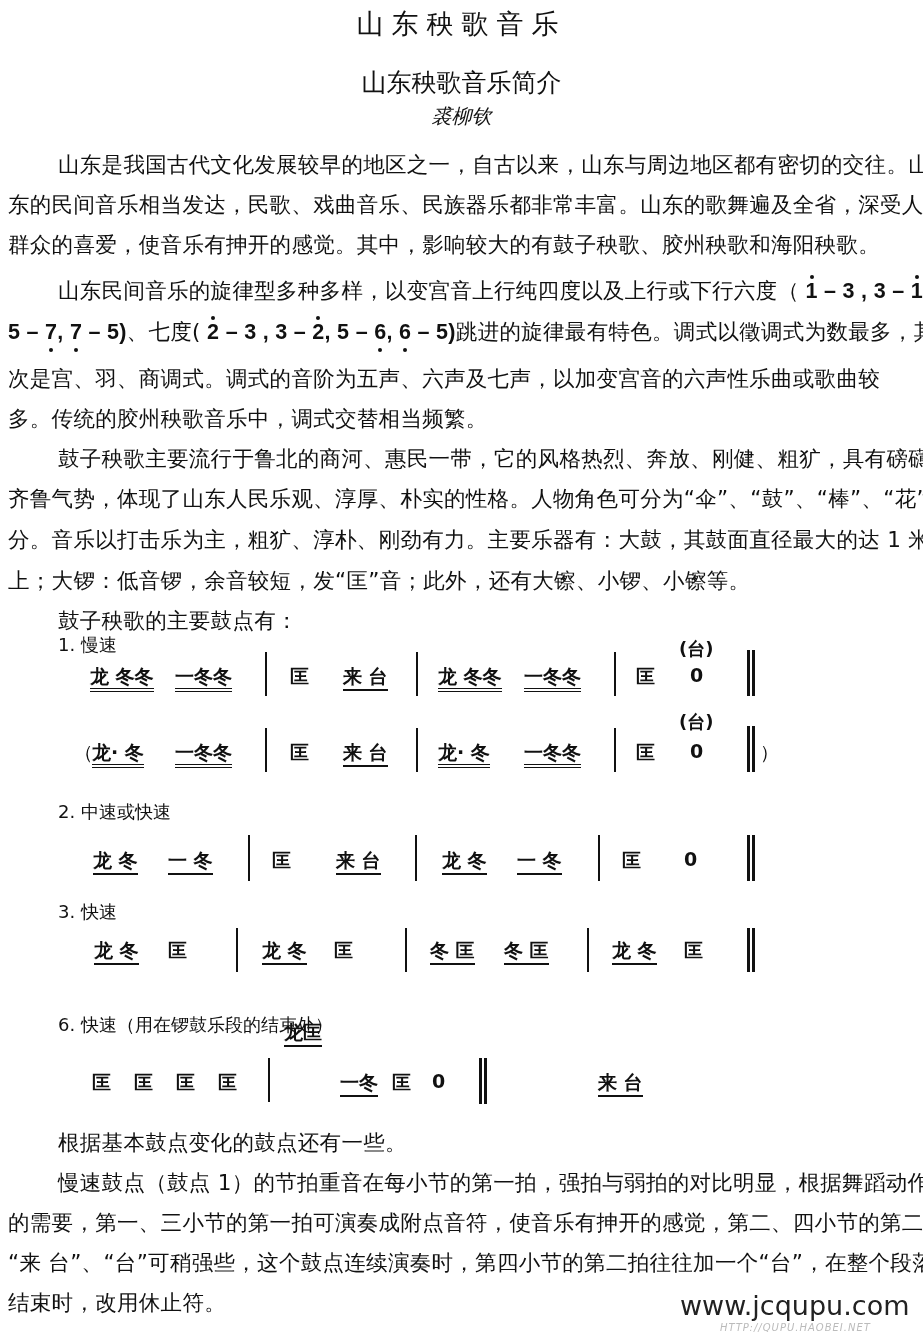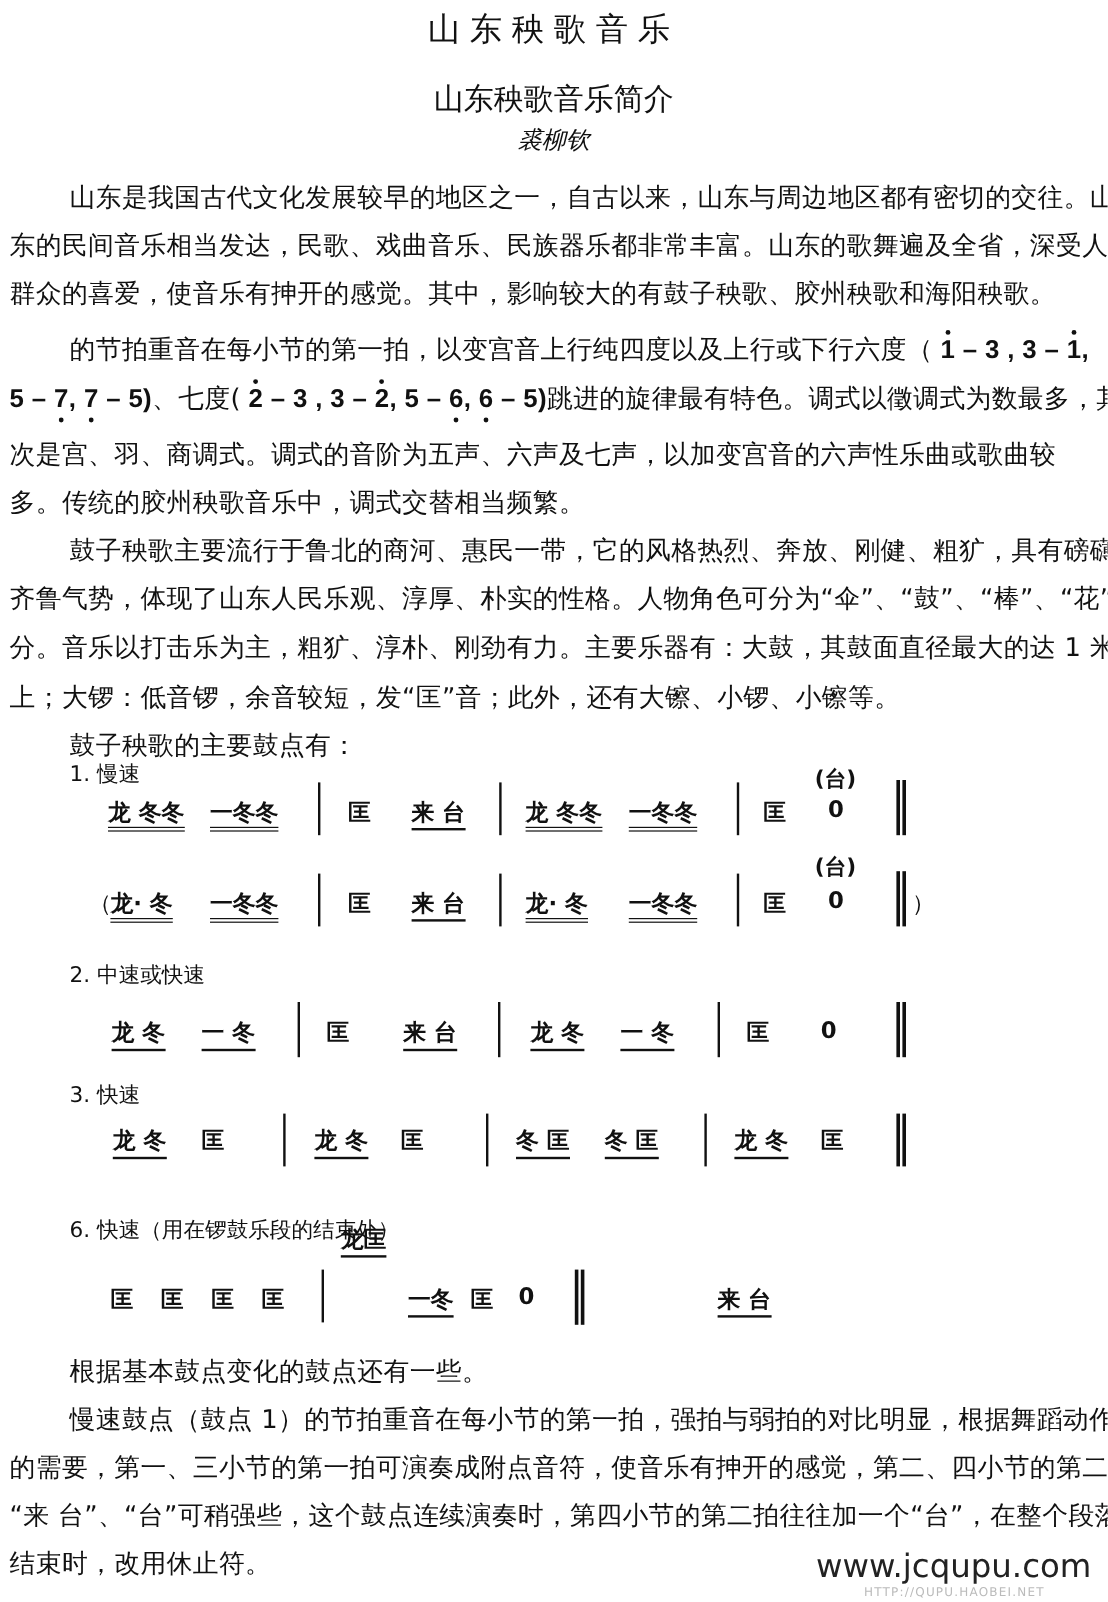--- a/index.html
+++ b/index.html
@@ -15,35 +15,35 @@
   .dotabove::before{content:"";position:absolute;left:50%;top:-4px;width:4px;height:4px;margin-left:-2px;border-radius:50%;background:#111;}
   .dotbelow{position:relative;display:inline-block;}
   .dotbelow::after{content:"";position:absolute;left:50%;bottom:-7px;width:4px;height:4px;margin-left:-2px;border-radius:50%;background:#111;}
   .sec{font-size:18px;}
   .note{font-size:19px;font-weight:bold;}
   .ul1{border-bottom:2px solid #111;padding-bottom:2px;}
   .ul2{border-bottom:4px double #111;padding-bottom:1px;}
   .bar{position:absolute;width:2px;background:#111;}
   .dbar{position:absolute;width:8px;border-left:3px solid #111;border-right:3px solid #111;box-sizing:border-box;}
   .wm{font-family:"DejaVu Sans",sans-serif;font-size:27px;color:#222;}
-  .wm-small{font-size:10px;color:#bbb;letter-spacing:1px;}
+  .wm-small{font-size:10px;color:#bbb;letter-spacing:1px;font-style:italic;}
 </style>
 </head>
 <body>
 
 <div class="abs title">山东秧歌音乐</div>
 <div class="abs subtitle">山东秧歌音乐简介</div>
 <div class="abs author">裘柳钦</div>
 
 <div class="abs line" style="left:58px;top:150px;">山东是我国古代文化发展较早的地区之一，自古以来，山东与周边地区都有密切的交往。山</div>
 <div class="abs line" style="left:8px;top:190px;">东的民间音乐相当发达，民歌、戏曲音乐、民族器乐都非常丰富。山东的歌舞遍及全省，深受人民</div>
 <div class="abs line" style="left:8px;top:230px;">群众的喜爱，使音乐有抻开的感觉。其中，影响较大的有鼓子秧歌、胶州秧歌和海阳秧歌。</div>
 
 <div class="abs line" style="left:58px;top:276px;">
-  <span>的节拍重音在每小节的第一拍，以变宫音上行纯四度以及上行或下行六度（</span><span class="num">
+  <span>山东民间音乐的旋律型多种多样，以变宫音上行纯四度以及上行或下行六度（</span><span class="num">
     <span class="dotabove">1</span>
     <span>– 3 , 3 –</span>
     <span class="dotabove">1</span><span>,</span>
   </span>
 </div>
 <div class="abs line" style="left:8px;top:317px;">
   <span class="num">
     <span>5 –</span>
     <span class="dotbelow">7</span><span>,</span>
     <span class="dotbelow">7</span>

